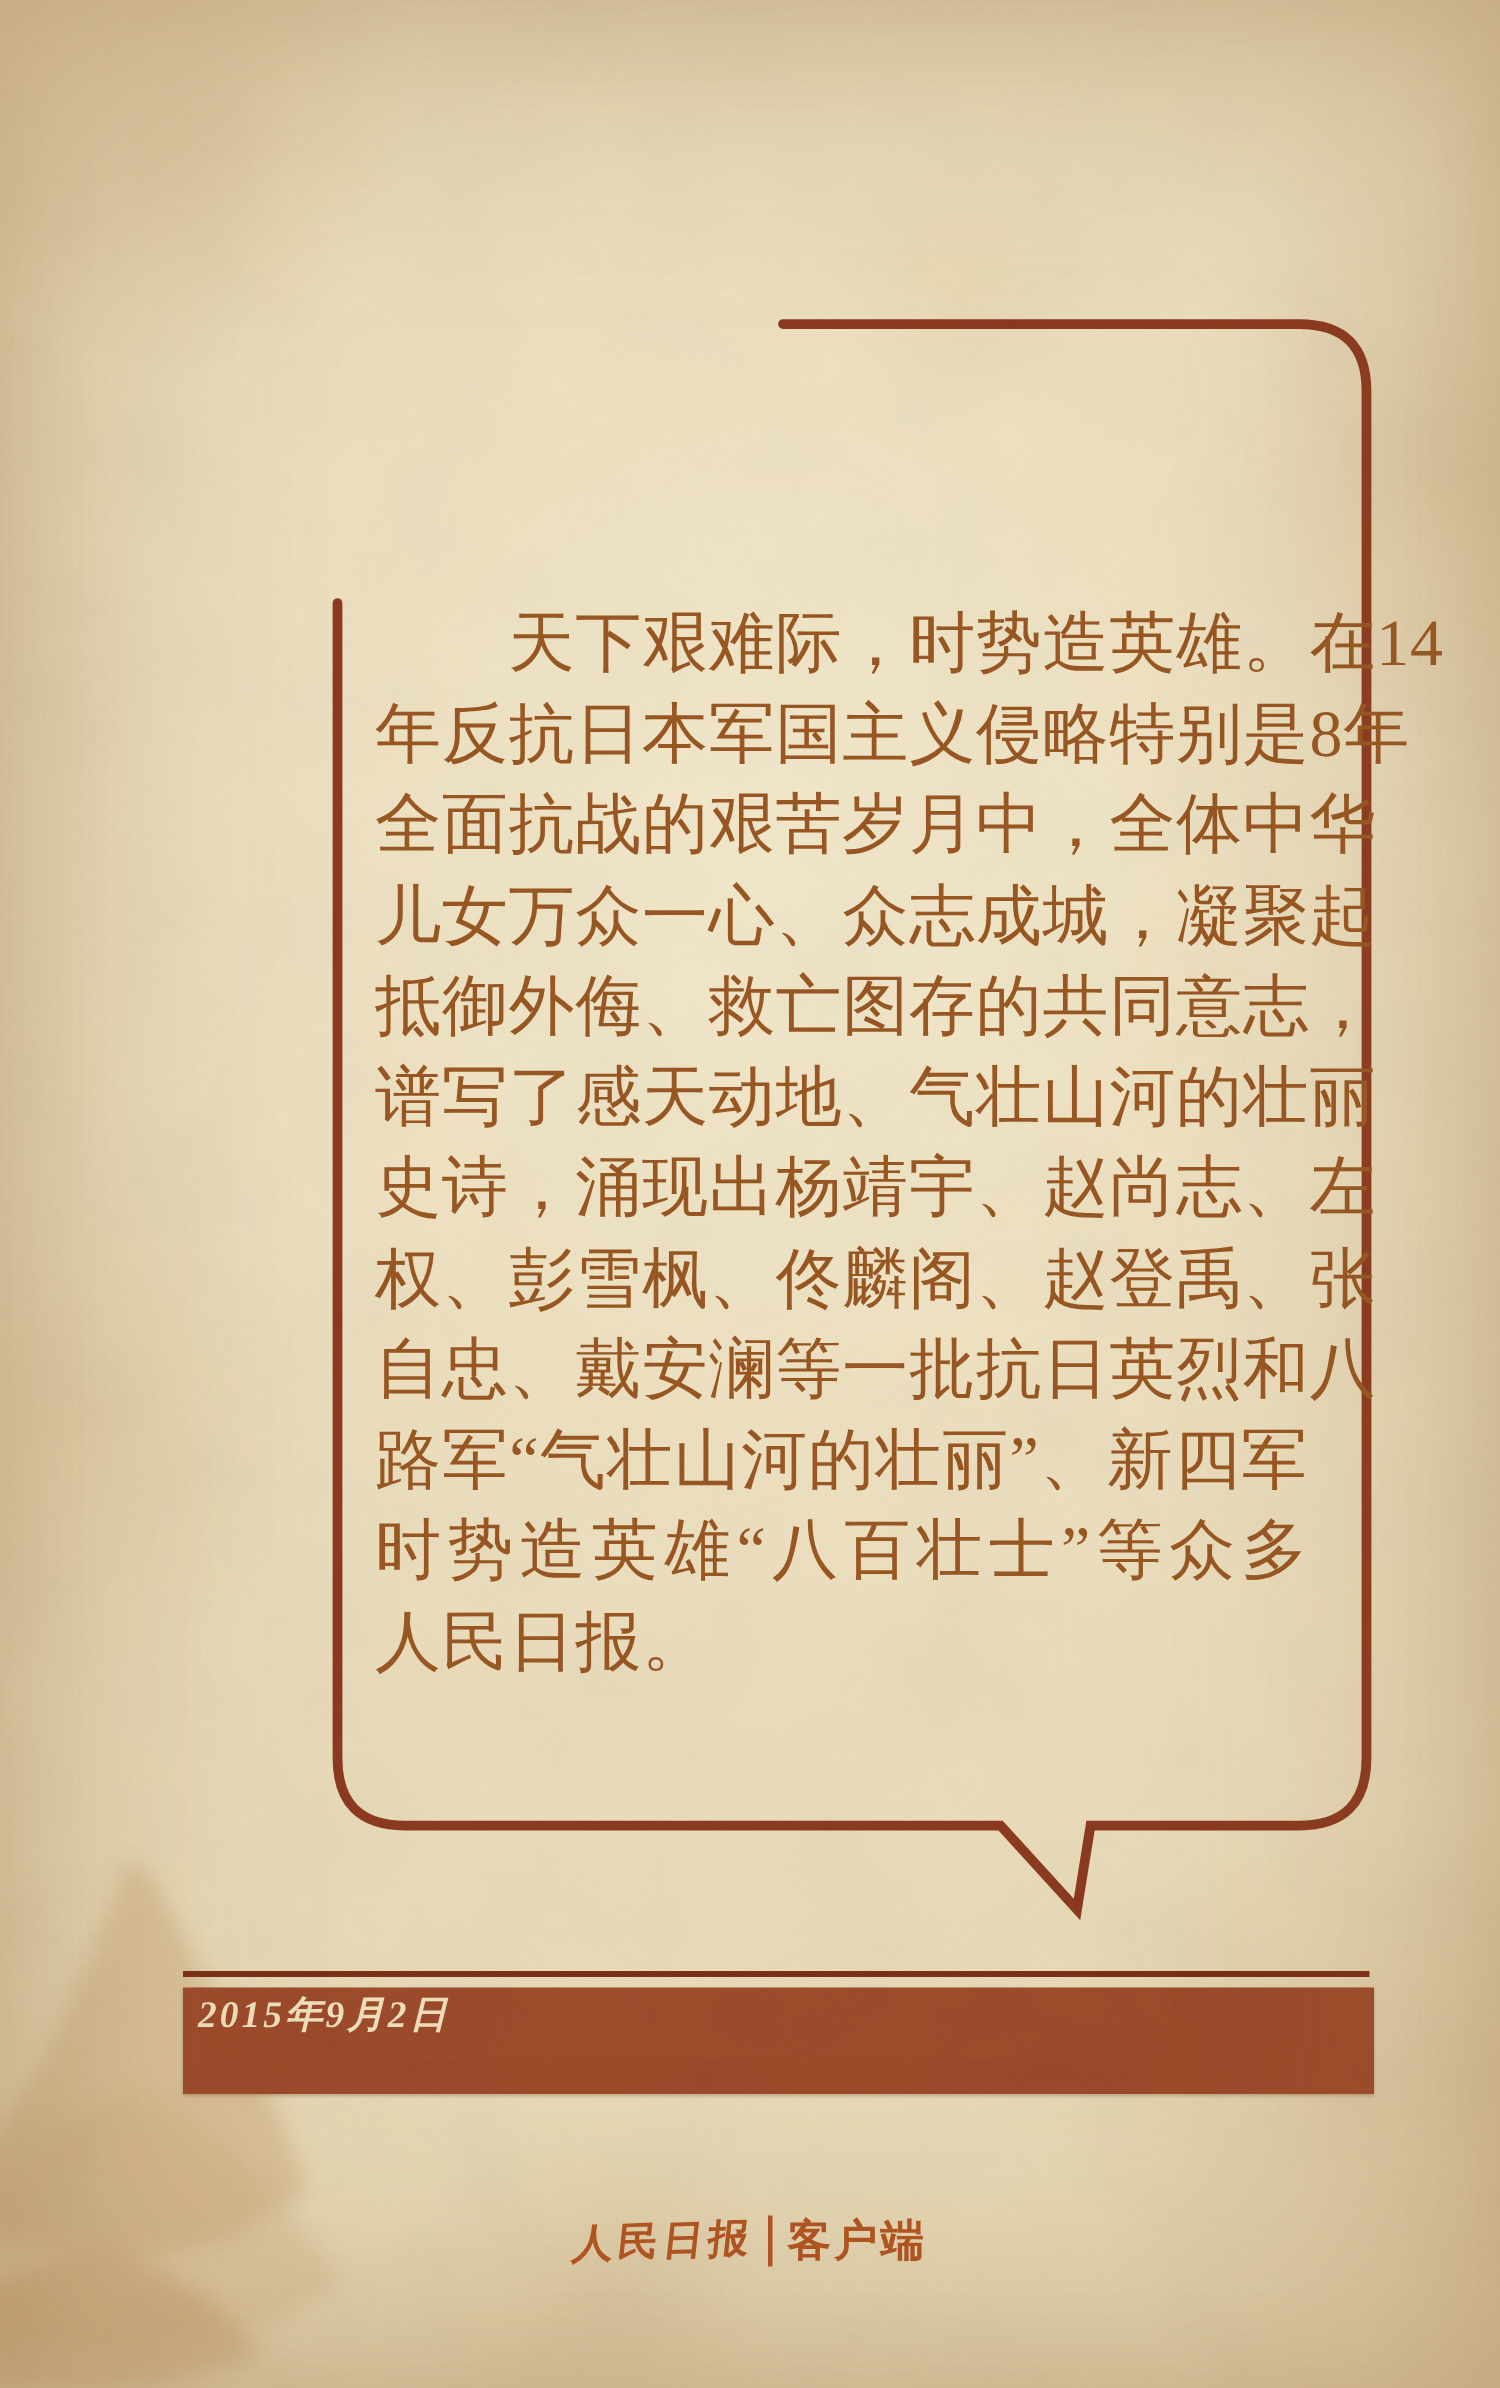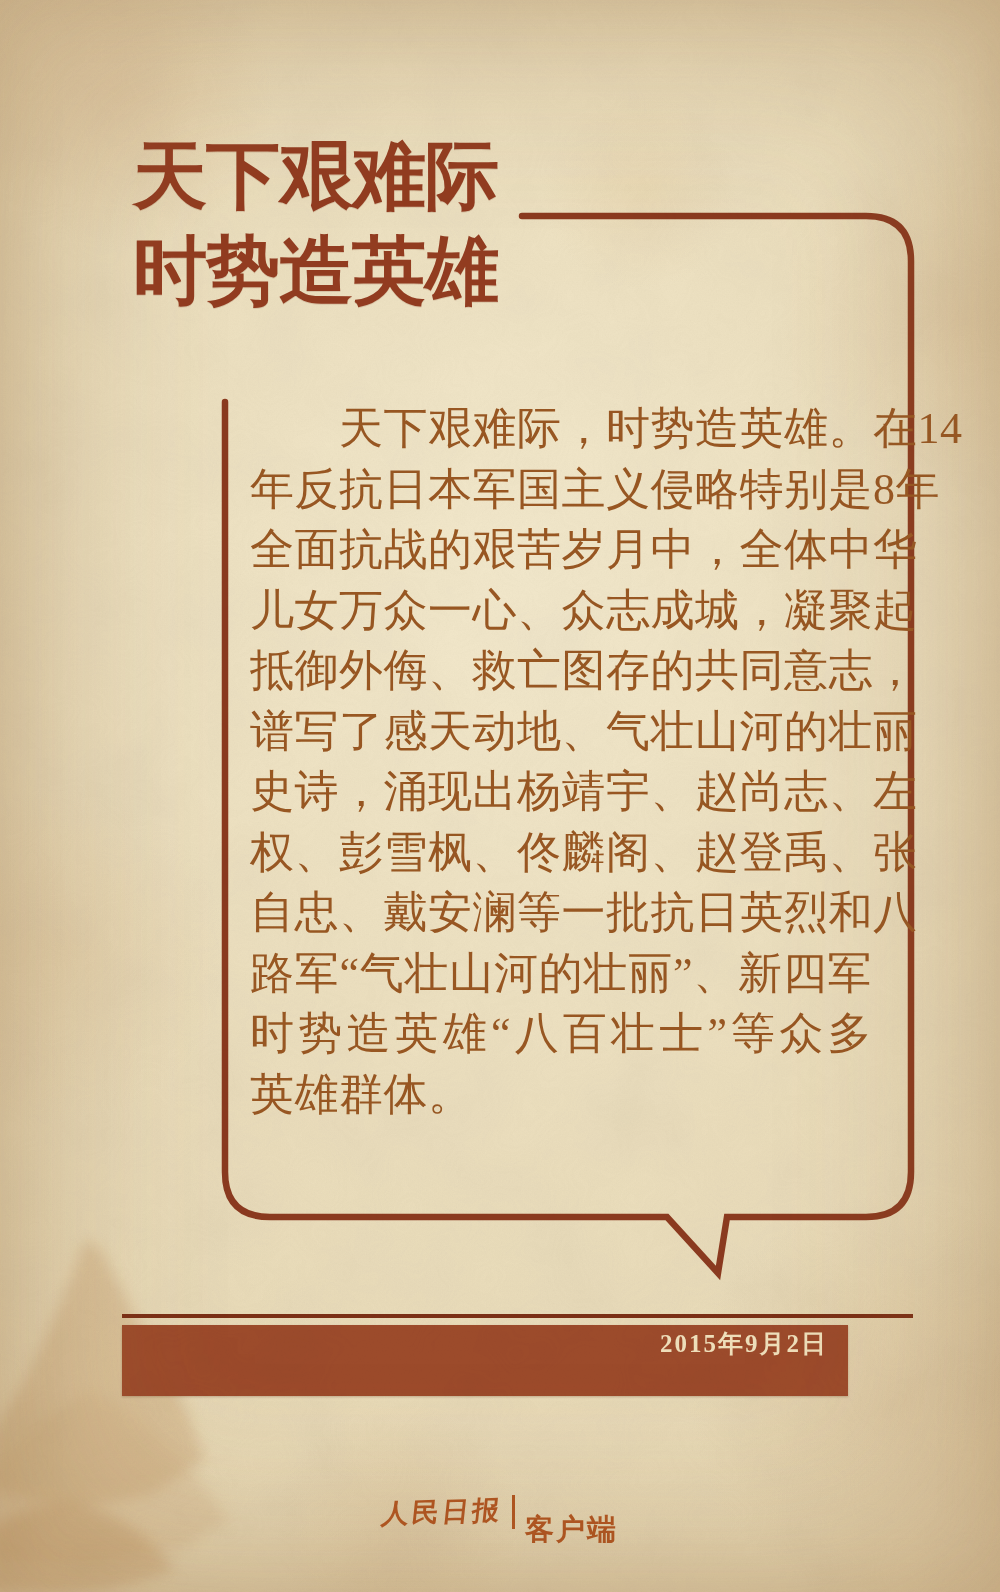--- a/index.html
+++ b/index.html
@@ -54,28 +54,29 @@
     white-space:nowrap;
   }
   .quote-line:first-of-type{text-indent:89px;}
   .quote-line:last-of-type{text-align-last:left;}
 
   .rule{
     position:absolute;left:122px;top:1314px;width:791px;height:4px;
     background:#7c2f16;
   }
   .band{
-    position:absolute;left:122px;top:1325px;width:726px;height:71px;
+    position:absolute;left:122px;top:1325px;width:794px;height:71px;
     background:#9e4b2b;
     box-shadow:0 1px 2px rgba(90,40,16,.25);
     color:#f2e2bd;
-    text-align:right;
+    text-align:left;
     box-sizing:border-box;
     padding:4px 20px 0 10px;
     font-family:"Liberation Serif", serif;
+    font-style:italic;
   }
   .band .date{
     font-size:25px;line-height:30px;font-weight:700;letter-spacing:2px;
   }
   .band .attribution{
     font-size:26px;line-height:33px;font-weight:700;letter-spacing:.5px;
   }
 
   .brand{
     position:absolute;left:0;top:1474px;width:1000px;
@@ -83,21 +84,21 @@
     color:#b4541f;
   }
   .brand .masthead{
     font-size:27px;font-weight:700;
     transform:skewX(-8deg) rotate(-2deg);
     letter-spacing:3px;
   }
   .brand .bar{width:3px;height:34px;background:#b4541f;}
   .brand .client{
     font-family:"Liberation Sans", sans-serif;
-    font-size:29px;font-weight:700;letter-spacing:2px;margin-top:36px;
+    font-size:29px;font-weight:700;letter-spacing:2px;
   }
   .mountains{position:absolute;left:0;top:1140px;pointer-events:none;}
 </style>
 </head>
 <body>
 
 <div class="poster">
 
   <div class="blotches"></div>
 
@@ -105,24 +106,20 @@
     <defs>
       <filter id="soft" x="-30%" y="-30%" width="160%" height="160%">
         <feGaussianBlur stdDeviation="7"></feGaussianBlur>
       </filter>
     </defs>
     <path d="M -10 300 L 30 230 L 62 160 L 85 100 L 100 108 L 122 150 L 150 205 L 185 265 L 205 320 L 150 355 L 70 370 L -10 350 Z" fill="#c7a170" opacity="0.40" filter="url(#soft)"></path>
     <path d="M -10 330 L 40 280 L 90 250 L 140 280 L 190 330 L 230 380 L 180 410 L 90 425 L -10 420 Z" fill="#d2b285" opacity="0.35" filter="url(#soft)"></path>
     <path d="M -10 390 Q 50 345 110 375 Q 150 395 175 430 Q 110 455 40 452 L -10 450 Z" fill="#c7a170" opacity="0.45" filter="url(#soft)"></path>
   </svg>
 
-  <div class="title">
-    <div>天下艰难际</div>
-    <div>时势造英雄</div>
-  </div>
 
   <svg class="bubble-svg" width="1000" height="1592" viewBox="0 0 1000 1592">
     <path d="M 522 216
              L 866 216
              Q 911 216 911 261
              L 911 1172
              Q 911 1217 866 1217
              L 727 1217
              L 718 1273
              L 667 1217
@@ -149,21 +146,21 @@
 
       <div class="quote-line">权、彭雪枫、佟麟阁、赵登禹、张</div>
 
       <div class="quote-line">自忠、戴安澜等一批抗日英烈和八</div>
 
       <div class="quote-line">路军“气壮山河的壮丽”、新四军</div>
 
 
       <div class="quote-line">时势造英雄“八百壮士”等众多</div>
 
-      <div class="quote-line">英雄群体。</div>
+      <div class="quote-line">人民日报。</div>
     </div>
 
   <div class="rule"></div>
   <div class="band">
     <div class="date">2015年9月2日</div>
   </div>
 
   <div class="brand">
     <span class="masthead">人民日报</span>
     <span class="bar"></span>

